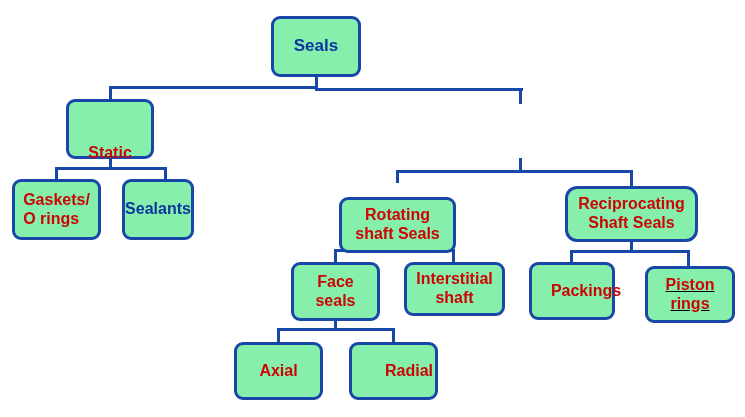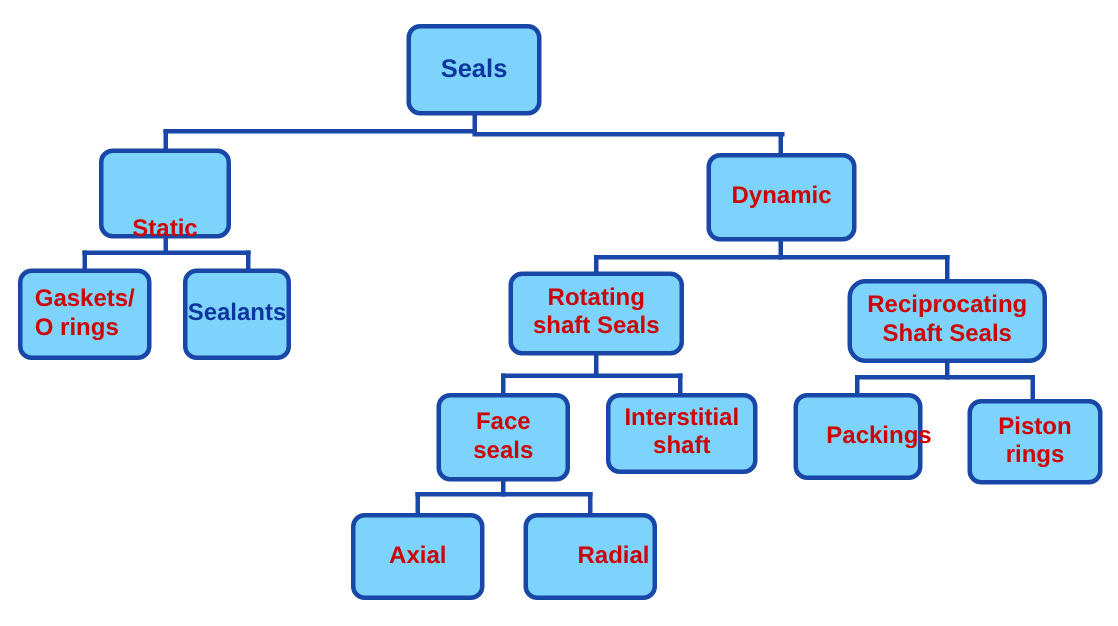--- a/index.html
+++ b/index.html
@@ -13,21 +13,21 @@
     width: 745px;
     height: 417px;
     background: #ffffff;
     overflow: hidden;
   }
   .node {
     position: absolute;
     box-sizing: border-box;
     border: 3px solid #1847A8;
     border-radius: 9px;
-    background: #7dd3fc;
+    background: #86efac;
     display: flex;
     align-items: center;
     justify-content: center;
     z-index: 2;
   }
   .lbl {
     font-weight: bold;
     font-size: 16px;
     line-height: 1.18;
     text-align: center;
@@ -39,26 +39,26 @@
     background: #1847A8;
     z-index: 1;
   }
   
   #n-seals         { left:271px; top:16px;  width:90px;  height:61px; }
   #n-seals .lbl    { font-size:17px; }
   #n-static        { left:66px;  top:99px;  width:88px;  height:60px; }
   #n-dynamic       { left:471px; top:102px; width:100px; height:59px; }
   #n-gaskets       { left:12px;  top:179px; width:89px;  height:61px; }
   #n-sealants      { left:122px; top:179px; width:72px;  height:61px; }
-  #n-rotating      { left:339px; top:181px; width:117px; height:56px; }
+  #n-rotating      { left:339px; top:197px; width:117px; height:56px; }
   #n-reciprocating { left:565px; top:186px; width:133px; height:56px; }
   #n-face          { left:291px; top:262px; width:89px;  height:59px; }
   #n-interstitial  { left:404px; top:262px; width:101px; height:54px; }
   #n-packings      { left:529px; top:262px; width:86px;  height:58px;padding-left:28px; }
-  #n-piston        { left:645px; top:266px; width:90px;  height:57px; }
+  #n-piston        { left:645px; top:266px; width:90px;  height:57px;text-decoration:underline; }
   #n-axial         { left:234px; top:342px; width:89px;  height:58px; }
   #n-radial        { left:349px; top:342px; width:89px;  height:58px;padding-left:31px; }
 </style>
 </head>
 <body>
 
 <div id="canvas">
 
   <div class="line" style="left: 315px; top: 75px; width: 3px; height: 14px; background: rgb(24, 71, 168);"></div>
   <div class="line" style="left: 109px; top: 86px; width: 209px; height: 3px; background: rgb(24, 71, 168);"></div>
@@ -92,23 +92,20 @@
   <div class="line" style="left: 687px; top: 250px; width: 3px; height: 18px; background: rgb(24, 71, 168);"></div>
 
   <div class="node" id="n-seals" style="border-color: rgb(24, 71, 168);">
     <span class="lbl text-blue" style="color: rgb(13, 53, 160);">Seals</span>
   </div>
 
   <div class="node" id="n-static" style="border-color: rgb(24, 71, 168);">
     <span class="lbl text-red" style="color: rgb(204, 5, 5); margin-top: 48px;">Static</span>
   </div>
 
-  <div class="node" id="n-dynamic" style="border-color: rgb(24, 71, 168);">
-    <span class="lbl text-red" style="color: rgb(204, 5, 5);">Dynamic</span>
-  </div>
 
   <div class="node" id="n-gaskets" style="border-color: rgb(24, 71, 168);">
     <span class="lbl text-red align-left" style="color: rgb(204, 5, 5);">Gaskets/
 O rings</span>
   </div>
 
   <div class="node" id="n-sealants" style="border-color: rgb(24, 71, 168);">
     <span class="lbl text-blue" style="color: rgb(13, 53, 160);">Sealants</span>
   </div>
 

